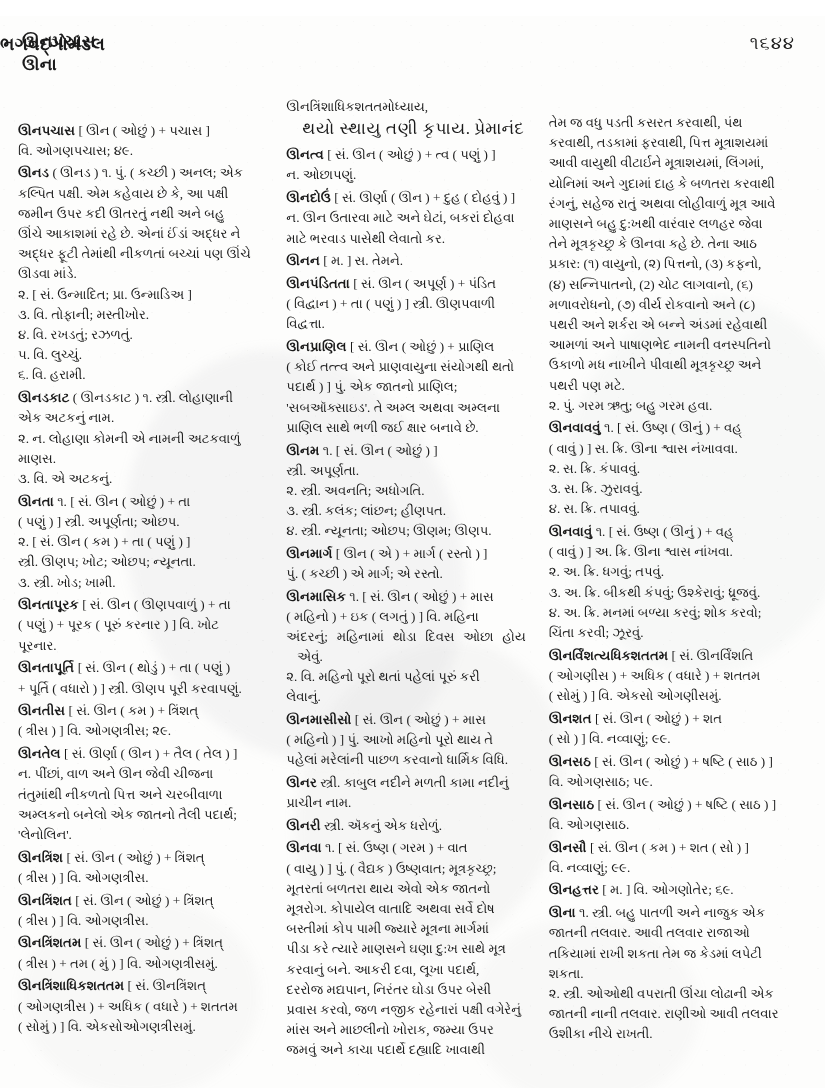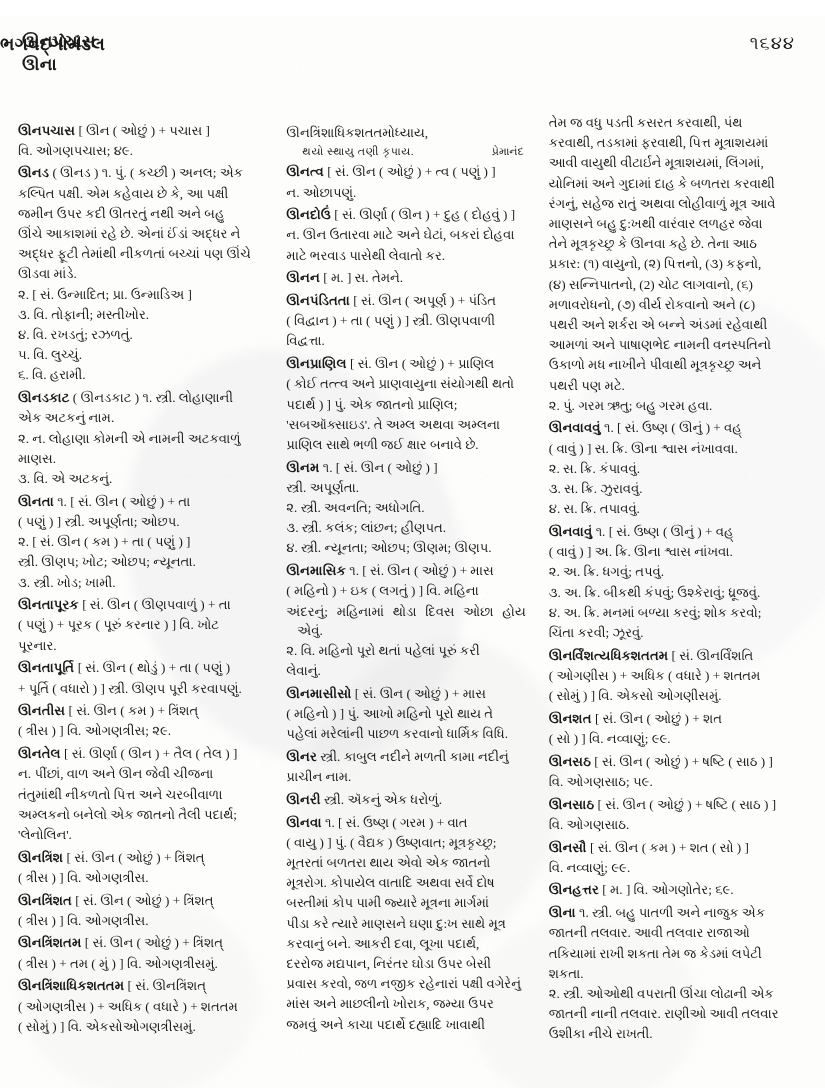--- a/index.html
+++ b/index.html
@@ -125,21 +125,21 @@
     letter-spacing: .1px;
   }
   .quote-head {
     font-weight: 400;
   }
   .verse {
     display: flex;
     justify-content: space-between;
     padding-left: 16px;
     padding-right: 2px;
-    font-size: 11px;
+    font-size: 17px;
   }
   .verse .line { letter-spacing: .6px; }
   .verse .attrib { white-space: nowrap; font-family: Liberation Serif, serif; }
 
   
   .cont p { text-align: justify; }
 </style>
 </head>
 <body>
 
@@ -264,20 +264,24 @@
           <p class="hang">પદાર્થ ) ]  પું.   એક   જાતનો   પ્રાણિલ;</p>
           <p class="hang">'સબઑક્સાઇડ'. તે અમ્લ અથવા અમ્લના</p>
           <p class="hang">પ્રાણિલ સાથે ભળી જઈ ક્ષાર બનાવે છે.</p>
         </div>
         <div class="entry">
           <p><span class="hw">ઊનમ </span><span>૧.    [ સં.    ઊન    ( ઓછું ) ]</span></p>
           <p class="hang">સ્ત્રી. અપૂર્ણતા.</p>
           <p class="hang">૨. સ્ત્રી. અવનતિ; અધોગતિ.</p>
           <p class="hang">૩. સ્ત્રી. કલંક; લાંછન; હીણપત.</p>
           <p class="hang">૪. સ્ત્રી. ન્યૂનતા; ઓછપ; ઊણમ; ઊણપ.</p>
+        </div>
+        <div class="entry">
+          <p><span class="hw">ઊનમાર્ગ </span><span>[ ઊન ( એ ) + માર્ગ ( રસ્તો ) ]</span></p>
+          <p class="hang">પું. ( કચ્છી ) એ માર્ગ; એ રસ્તો.</p>
         </div>
         <div class="entry">
           <p><span class="hw">ઊનમાસિક </span><span>૧. [ સં. ઊન ( ઓછું ) + માસ</span></p>
           <p class="hang">( મહિનો ) + ઇક ( લગતું ) ] વિ. મહિના</p>
           <p class="hang">અંદરનું; મહિનામાં થોડા દિવસ ઓછા હોય એવું.</p>
           <p class="hang">૨. વિ. મહિનો પૂરો થતાં પહેલાં પૂરું કરી</p>
           <p class="hang">લેવાનું.</p>
         </div>
         <div class="entry">
           <p><span class="hw">ઊનમાસીસો </span><span>[ સં. ઊન ( ઓછું ) + માસ</span></p>

